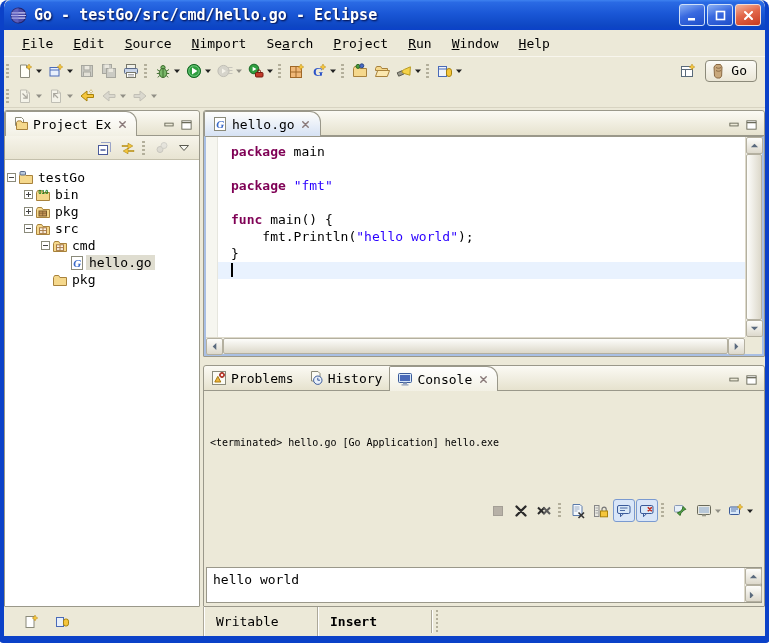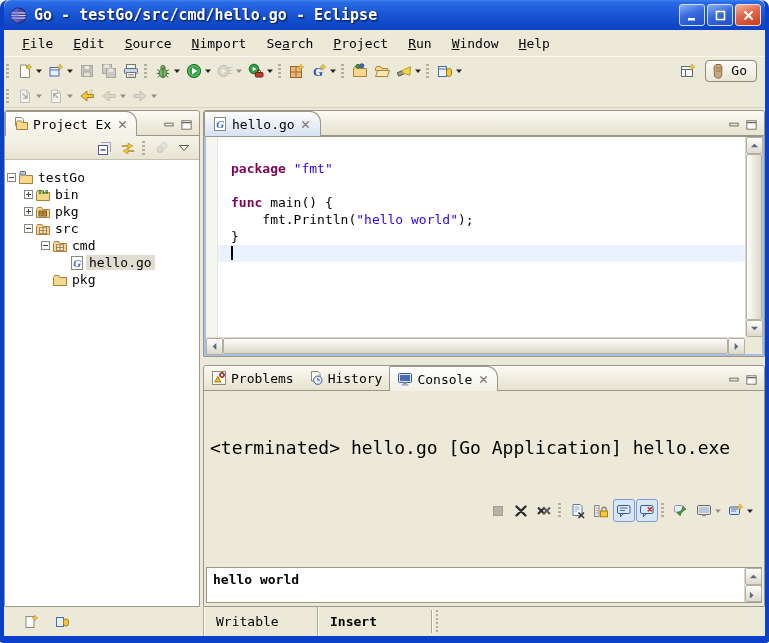--- a/index.html
+++ b/index.html
@@ -77,24 +77,24 @@
   .vscroll{grid-column:3;grid-row:1;display:flex;flex-direction:column;background:#F3F2EA;border-left:1px solid #DDD9CA;}
   .hscroll{grid-column:1/3;grid-row:2;display:flex;background:#F3F2EA;border-top:1px solid #DDD9CA;}
   .corner{grid-column:3;grid-row:2;background:#ECE9D8;}
   .sbtn{width:17px;height:17px;flex:none;display:flex;align-items:center;justify-content:center;
     background:linear-gradient(#FDFDFB,#DDD9CC);border:1px solid #B4B0A0;border-radius:2px;}
   .sthumb-v{flex:1;margin:0;background:linear-gradient(90deg,#FDFDFB,#DCD8CA);border:1px solid #B4B0A0;border-radius:2px;}
   .sthumb-h{flex:1;background:linear-gradient(#FDFDFB,#DCD8CA);border:1px solid #B4B0A0;border-radius:2px;}
   .strack{flex:1;}
   
   .console-panel{flex:1;display:flex;flex-direction:column;margin-top:8px;gap:44px;}
-  .console-status{height:19px;font-size:18px;padding:2px 0 0 6px;white-space:nowrap;}
+  .console-status{height:19px;font-size:10px;padding:2px 0 0 6px;white-space:nowrap;}
   .console-toolbar{height:25px;display:flex;align-items:center;justify-content:flex-end;gap:1px;padding-right:8px;}
   .console-body{flex:1;margin:0 2px 3px 2px;background:#fff;border:1px solid #9A988A;display:flex;}
-  .console-out{flex:1;margin:0;padding:4px 6px;font-size:13px;font-family:"DejaVu Sans Mono",monospace;font-weight:bold;}
+  .console-out{flex:1;margin:0;padding:4px 6px;font-size:13px;font-family:"DejaVu Sans Mono",monospace;}
   .cvscroll{width:17px;display:flex;flex-direction:column;background:#F3F2EA;border-left:1px solid #DDD9CA;}
   
   .statusbar{height:29px;display:flex;align-items:stretch;background:#ECE9D8;font-size:13px;text-align:center;}
   .sb-cell{display:flex;align-items:center;border-left:1px solid #ACA899;box-shadow:inset 1px 0 0 #FFFFFF;padding-left:12px;}
   .sb-first{width:199px;border-left:none;box-shadow:none;gap:10px;padding-left:16px;}
   .sb-wr{width:114px;}
   .sb-ins{width:114px;font-weight:bold;}
   .sb-grip{width:14px;border-left:1px solid #ACA899;box-shadow:inset 1px 0 0 #FFFFFF;
     background-image:radial-gradient(circle at 5px 2px,#B2AE9A 1.1px,rgba(0,0,0,0) 1.5px);
     background-size:10px 4px;background-repeat:repeat-y;background-position:0 7px;margin:3px 0;}
@@ -629,20 +629,21 @@
                 <svg width="13" height="12" viewBox="0 0 14 12">
                   <rect x="2" y="1.5" width="10" height="9" fill="#FFF" stroke="#6A6A5A"></rect>
                   <path d="M2 3.5h10" stroke="#6A6A5A" stroke-width="1.4"></path>
                 </svg>
               </span>
           </div>
         </div>
         <div class="editor-body">
           <div class="ruler"></div>
           <div class="code mono" id="code">
+              <div class="cline"><span class="kw">package</span><span class="pl"> main</span></div>
               <div class="cline"></div>
               <div class="cline"><span class="kw">package</span><span class="pl"> </span><span class="str">"fmt"</span></div>
               <div class="cline"></div>
               <div class="cline"><span class="kw">func</span><span class="pl"> main() {</span></div>
               <div class="cline"><span class="pl">    fmt.Println(</span><span class="str">"hello world"</span><span class="pl">);</span></div>
               <div class="cline"><span class="pl">}</span></div>
               <div class="cline cur"><span class="caret"></span></div>
             </div>
           <div class="vscroll">
             <span class="sbtn">

